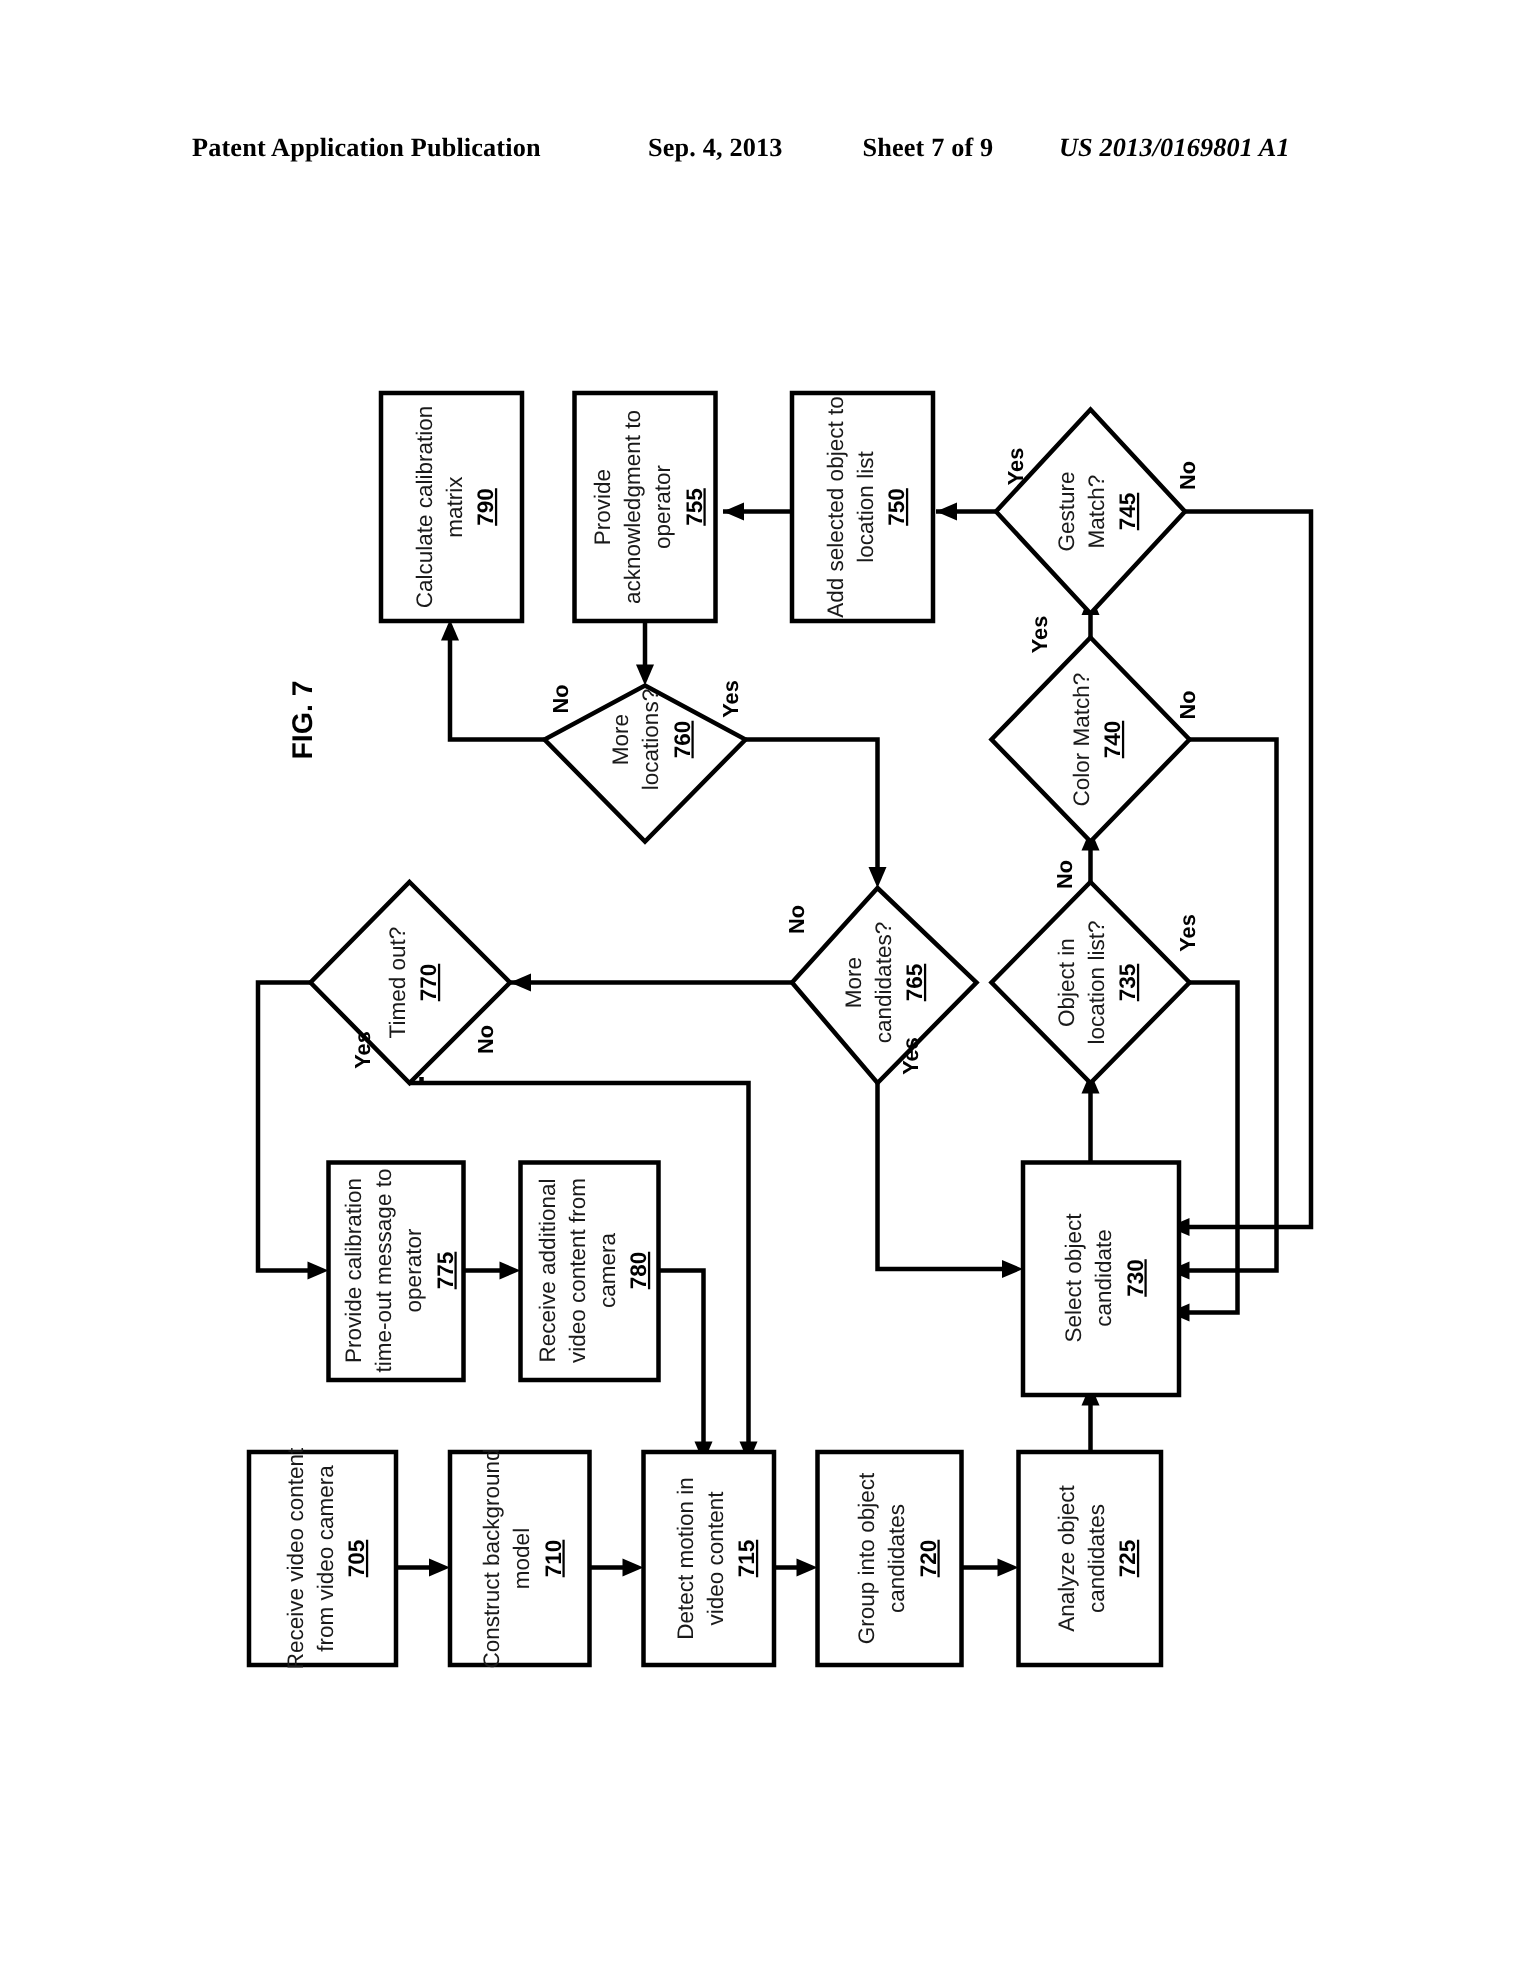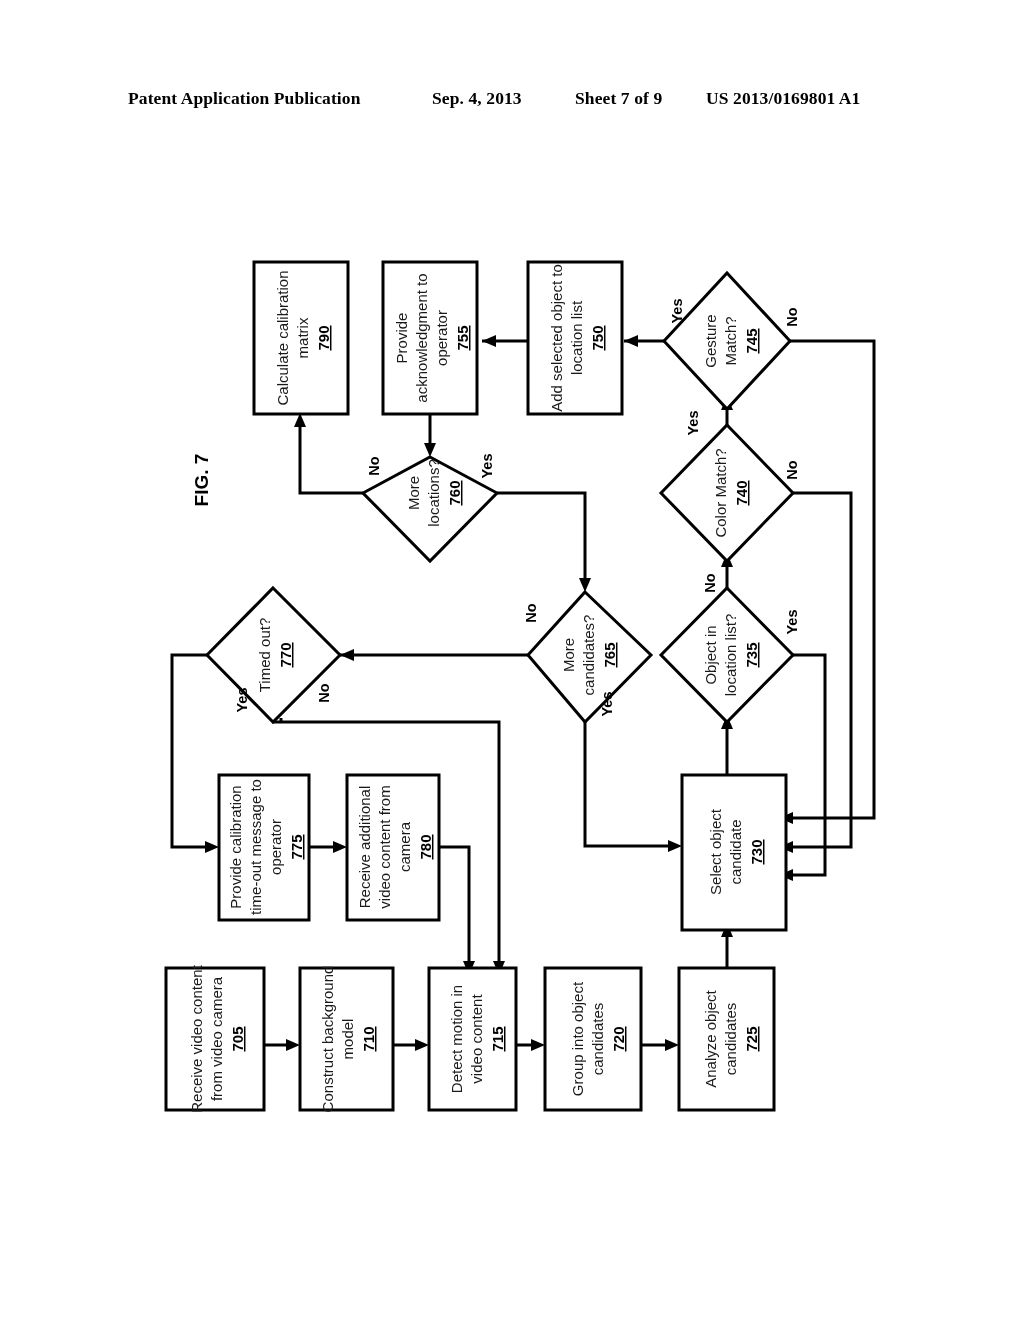--- a/index.html
+++ b/index.html
@@ -31,21 +31,21 @@
     font-family: "Liberation Serif", serif;
     font-weight: bold;
     font-size: 17.5px;
     letter-spacing: 0.1px;
     white-space: nowrap;
   }
   .hdr span { position: absolute; top: 0; }
   .hdr-pub   { left: 128px; }
   .hdr-date  { left: 432px; }
   .hdr-sheet { left: 575px; font-family: Liberation Serif, serif; }
-  .hdr-num   { left: 706px; }
+  .hdr-num   { left: 706px; font-style: italic; }
 
   #figure {
     position: absolute;
     left: 0;
     top: 0;
     width: 1024px;
     height: 1320px;
   }
   svg { display: block; }
   .shape {

